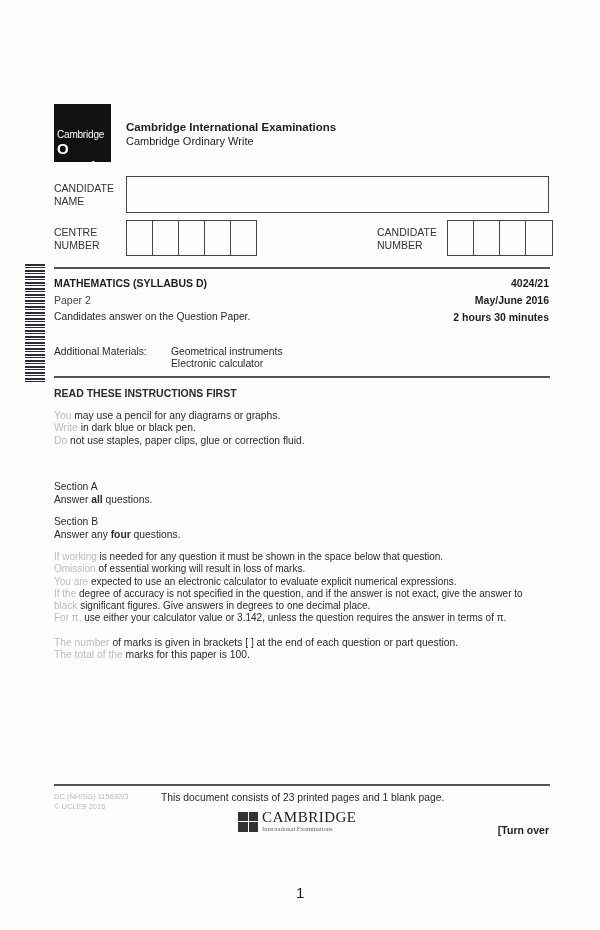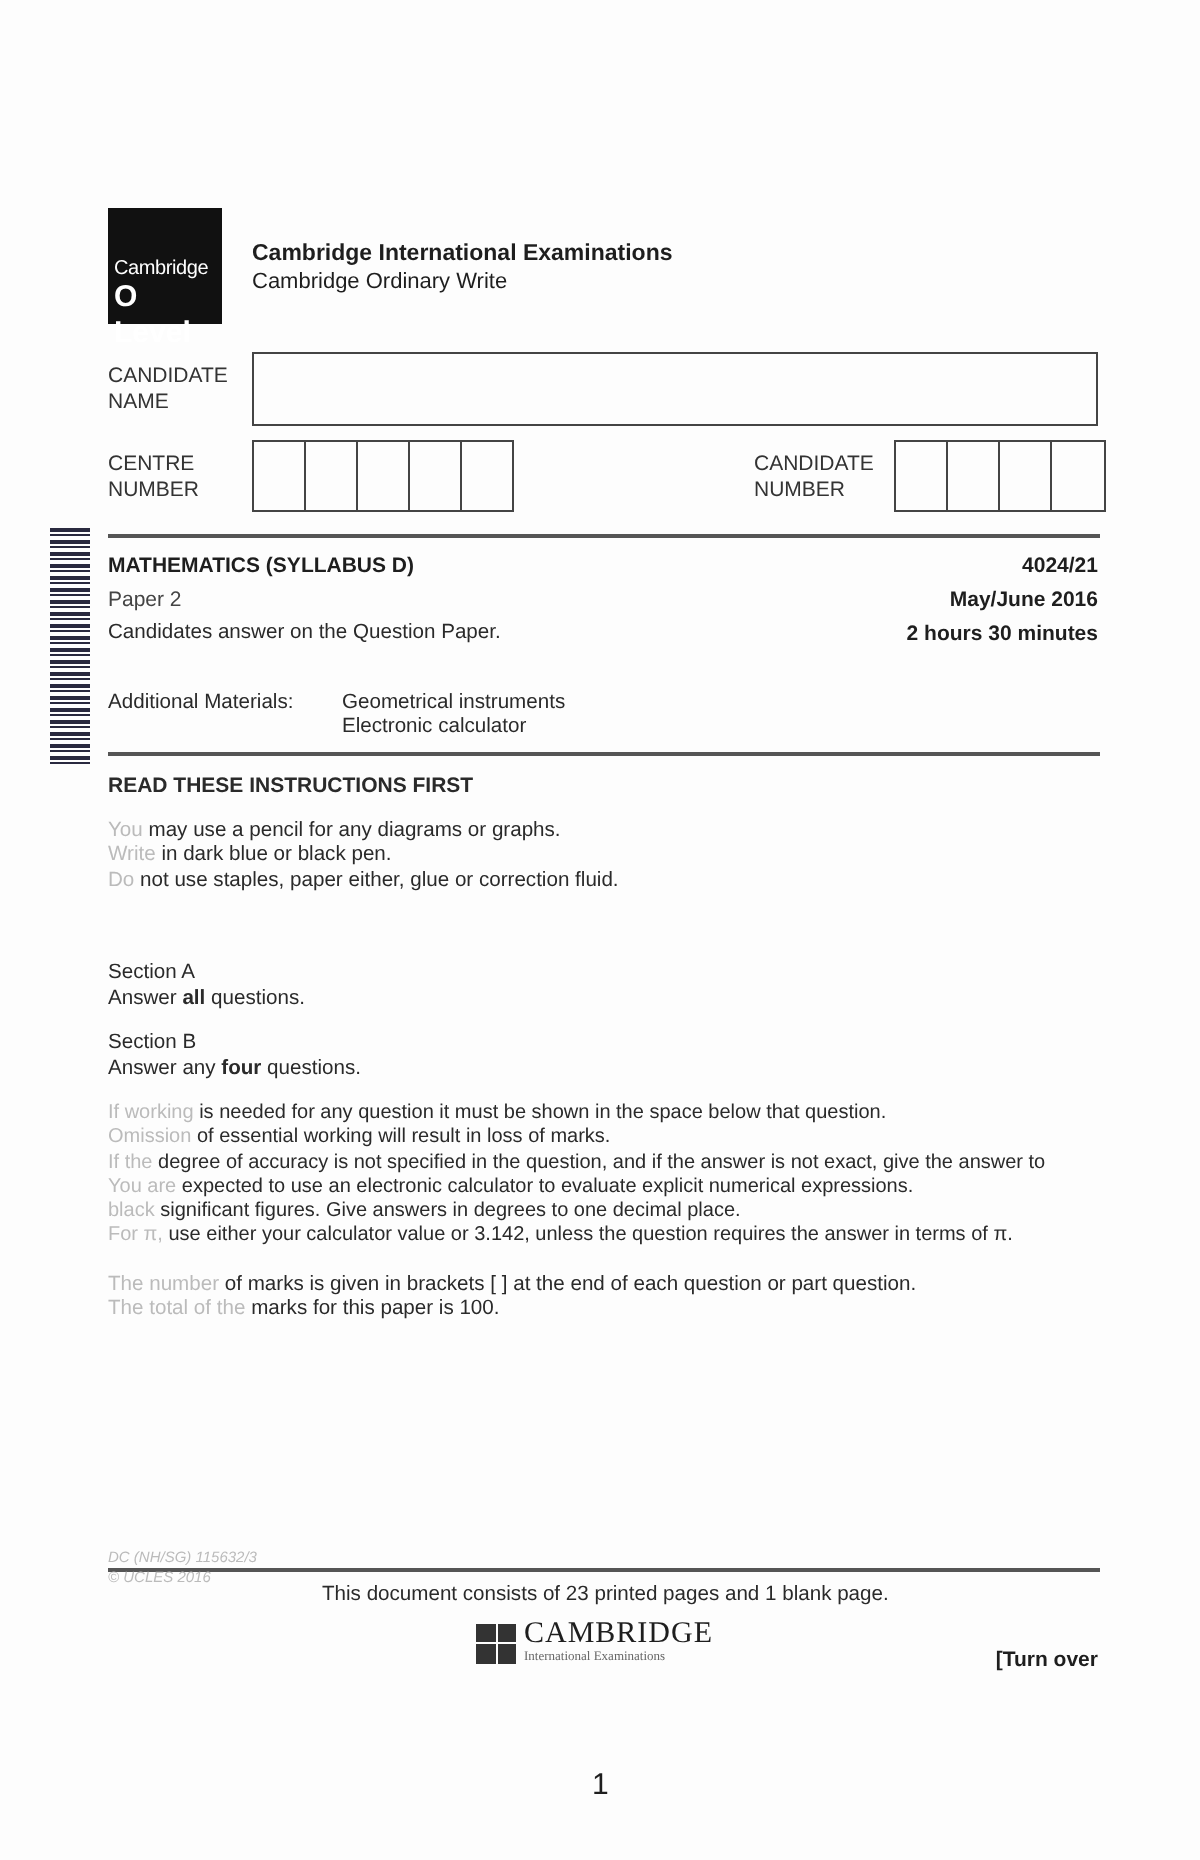--- a/index.html
+++ b/index.html
@@ -92,51 +92,51 @@
 <div class="abs txt" style="left:54px;top:346px;">Additional Materials:</div>
 <div class="abs txt" style="left:171px;top:346px;">Geometrical instruments</div>
 <div class="abs txt" style="left:171px;top:358px;">Electronic calculator</div>
 
 <div class="abs hr" style="top:376px;height:1.5px;"></div>
 <div class="abs txt heading" style="left:54px;top:387px;">READ THESE INSTRUCTIONS FIRST</div>
 
 <div class="abs txt" style="left:54px;top:410px;line-height:12.3px;">
   <div><span class="faded">You</span><span> may use a pencil for any diagrams or graphs.</span></div>
   <div><span class="faded">Write</span><span> in dark blue or black pen.</span></div>
-  <div><span class="faded">Do</span><span> not use staples, paper either, glue or correction fluid.</span></div>
+  <div><span class="faded">Do</span><span> not use staples, paper clips, glue or correction fluid.</span></div>
 </div>
 
 <div class="abs txt" style="left:54px;top:481px;line-height:12.5px;">
   <div>Section A</div>
   <div><span>Answer </span><b>all</b><span> questions.</span></div>
 </div>
 
 <div class="abs txt" style="left:54px;top:516px;line-height:12.5px;">
   <div>Section B</div>
   <div><span>Answer any </span><b>four</b><span> questions.</span></div>
 </div>
 
 <div class="abs txt" style="left:54px;top:551px;line-height:12.3px;font-size:10px;">
   <div><span class="faded">If working</span><span> is needed for any question it must be shown in the space below that question.</span></div>
   <div><span class="faded">Omission</span><span> of essential working will result in loss of marks.</span></div>
+  <div><span class="faded">You are</span><span> expected to use an electronic calculator to evaluate explicit numerical expressions.</span></div>
   <div><span class="faded">If the</span><span> degree of accuracy is not specified in the question, and if the answer is not exact, give the answer to</span></div>
-  <div><span class="faded">You are</span><span> expected to use an electronic calculator to evaluate explicit numerical expressions.</span></div>
   <div><span class="faded">black</span><span> significant figures. Give answers in degrees to one decimal place.</span></div>
   <div><span class="faded">For π,</span><span> use either your calculator value or 3.142, unless the question requires the answer in terms of π.</span></div>
 </div>
 
 <div class="abs txt" style="left:54px;top:637px;line-height:12.3px;">
   <div><span class="faded">The number</span><span> of marks is given in brackets [ ] at the end of each question or part question.</span></div>
   <div><span class="faded">The total of the</span><span> marks for this paper is 100.</span></div>
 </div>
 
 <div class="abs hr" style="top:784px;height:1.5px;"></div>
 <div class="abs txt" style="left:161px;top:792px;">This document consists of 23 printed pages and 1 blank page.</div>
 
-<div class="abs footnote" style="left:54px;top:774px;line-height:10px;font-style:italic;">
+<div class="abs footnote" style="left:54px;top:792px;line-height:10px;">
   <div>DC (NH/SG) 115632/3</div>
   <div>© UCLES 2016</div>
 </div>
 
 <div class="abs cam">
   <div class="shield">
     <span></span>
       <span></span>
       <span></span>
       <span></span>

